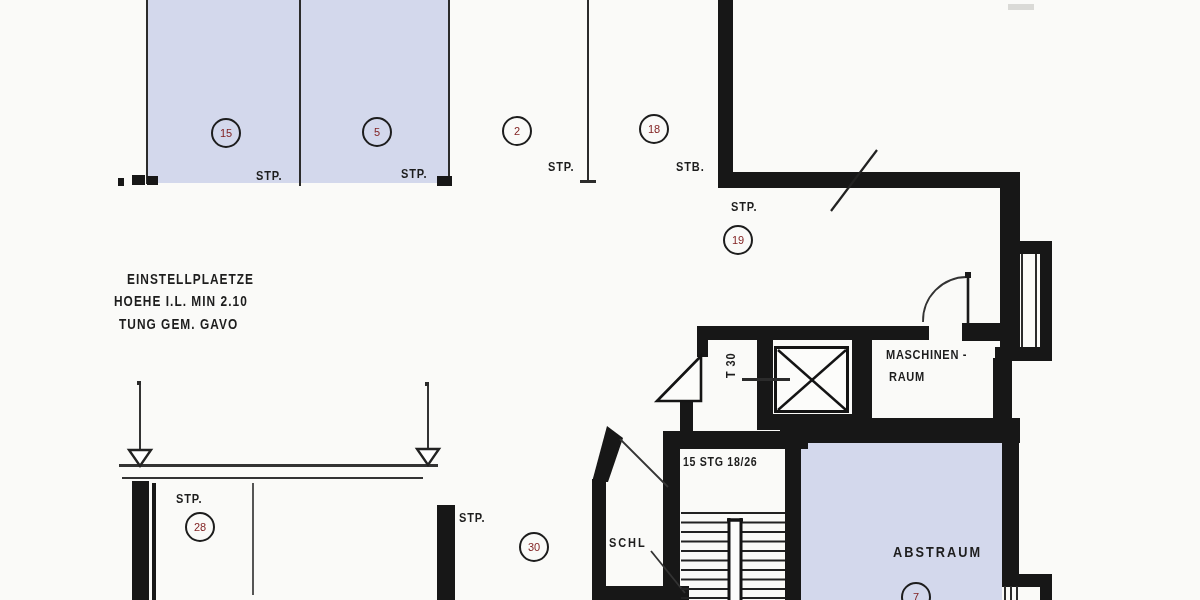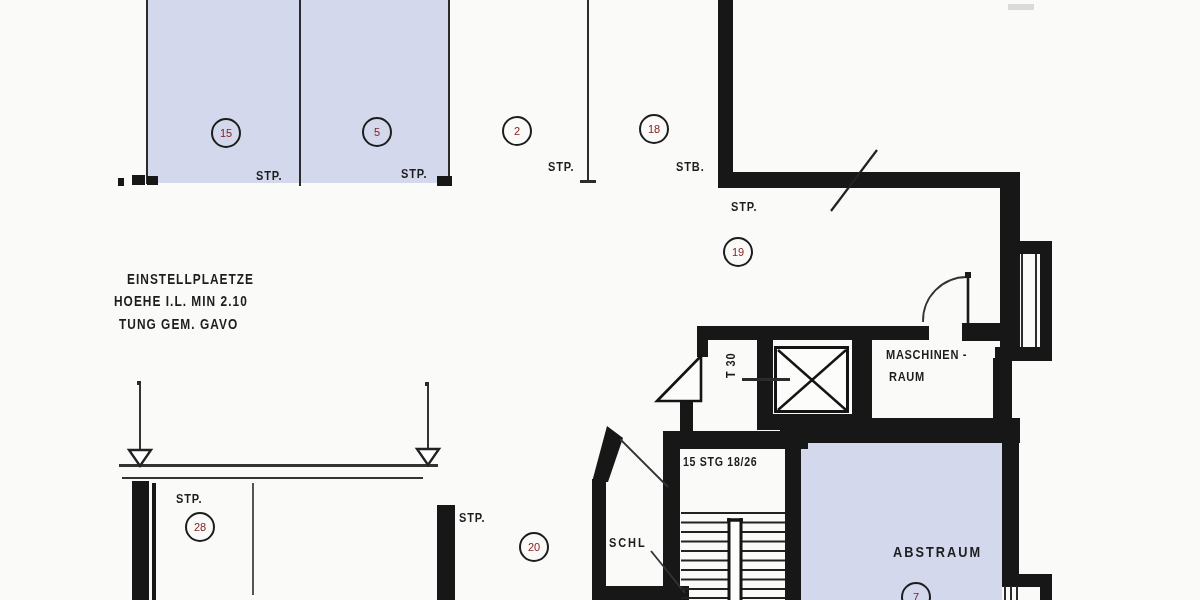--- a/index.html
+++ b/index.html
@@ -100,22 +100,22 @@
   <div class="lbl" style="left:548px;top:159px;">STP.</div>
   <div class="lbl" style="left:676px;top:159px;">STB.</div>
   <div class="lbl" style="left:731px;top:199px;">STP.</div>
   <div class="lbl" style="left:459px;top:510px;">STP.</div>
   <div class="lbl" style="left:176px;top:491px;">STP.</div>
 
   <div class="circ" style="left:211px;top:118px;">15</div>
   <div class="circ" style="left:362px;top:117px;">5</div>
   <div class="circ" style="left:502px;top:116px;">2</div>
   <div class="circ" style="left:639px;top:114px;">18</div>
-  <div class="circ" style="left:723px;top:237px;">19</div>
-  <div class="circ" style="left:519px;top:532px;">20</div>
+  <div class="circ" style="left:723px;top:225px;">19</div>
+  <div class="circ" style="left:519px;top:532px;">30</div>
   <div class="circ" style="left:185px;top:512px;">28</div>
   <div class="circ" style="left:901px;top:582px;">7</div>
 
   <div class="lbl" style="left:886px;top:347px;letter-spacing:.8px;">MASCHINEN -</div>
   <div class="lbl" style="left:889px;top:369px;letter-spacing:.8px;">RAUM</div>
   <div class="lbl big" style="left:893px;top:543px;">ABSTRAUM</div>
   <div class="lbl sm" style="left:683px;top:455px;">15 STG 18/26</div>
   <div class="lbl" style="left:609px;top:535px;letter-spacing:2.2px;">SCHL</div>
   <div class="lbl vert" style="left:723px;top:378px;">T 30</div>
 

